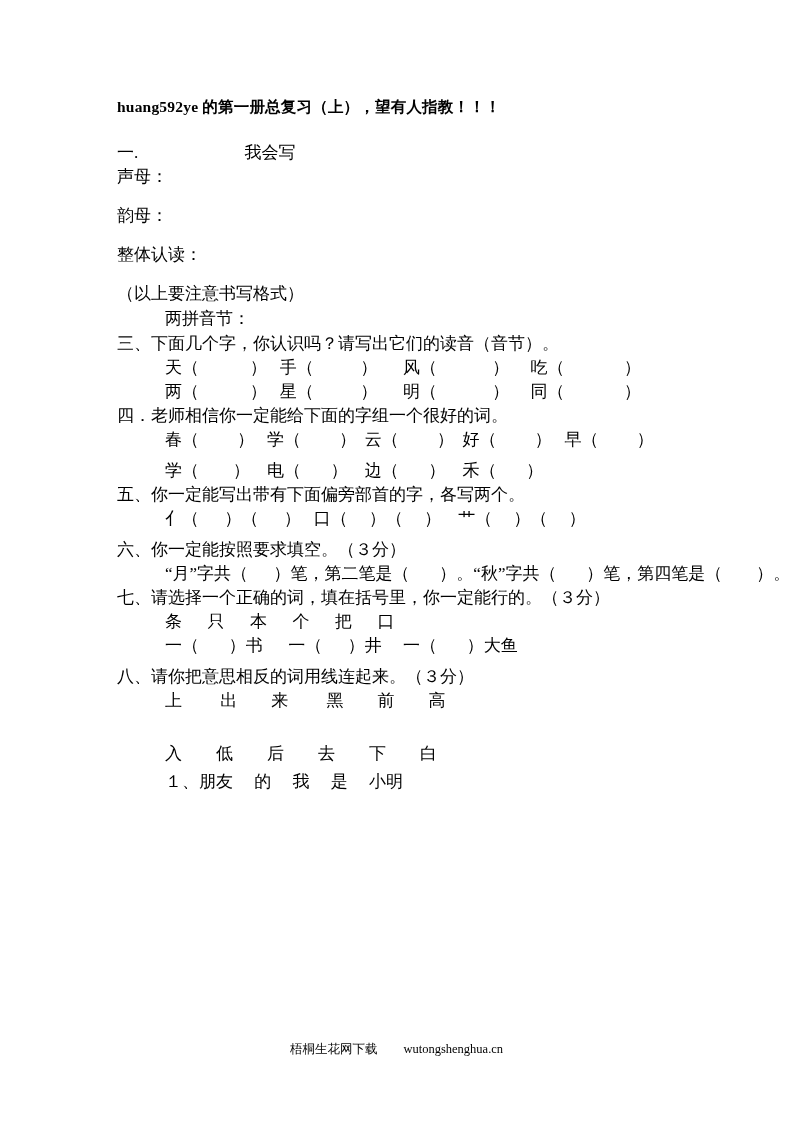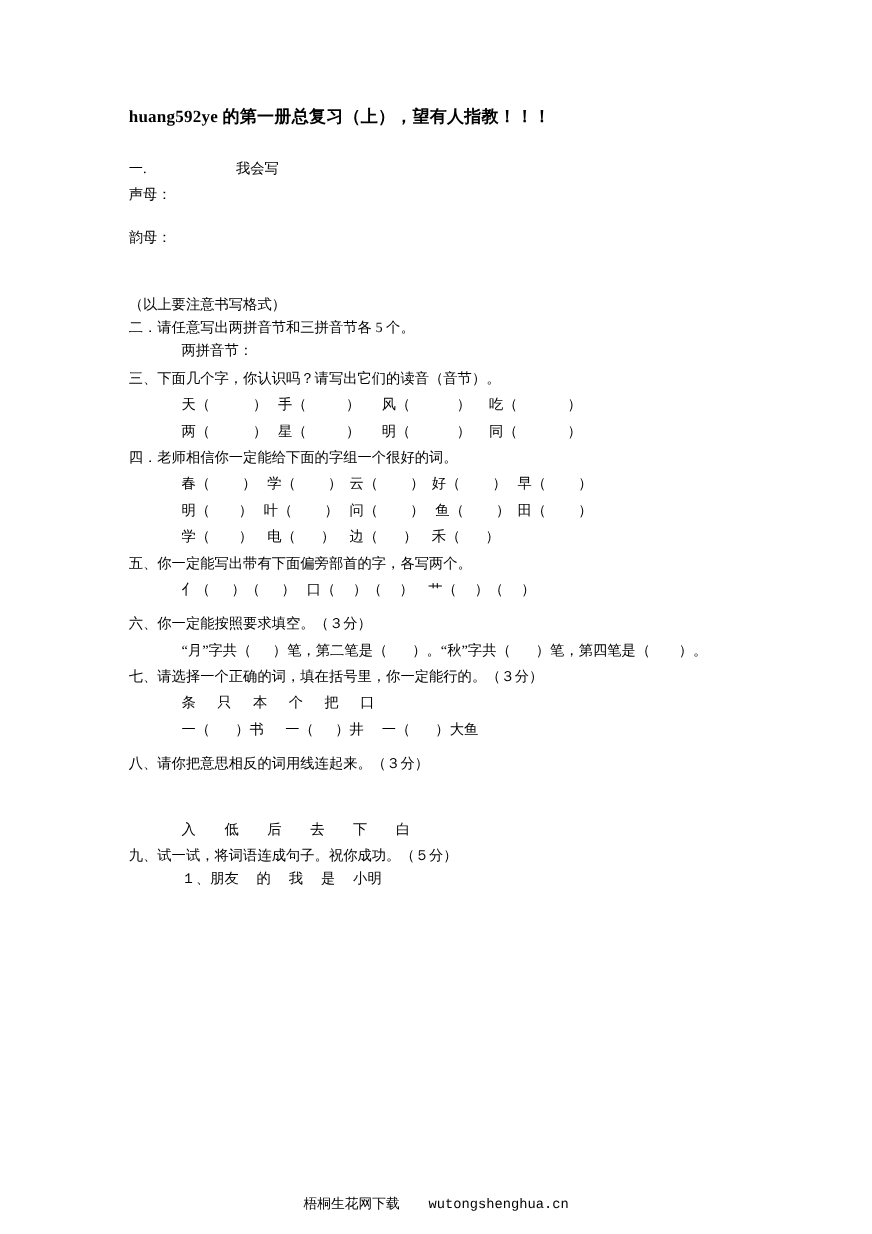--- a/index.html
+++ b/index.html
@@ -28,80 +28,79 @@
     width: 570px;
   }
   .doc-title {
     font-size: 15.5px;
     font-weight: bold;
     line-height: 22px;
     margin: 0 0 26px 0;
     letter-spacing: 0.2px;
   }
   .line {
-    font-size: 13px;
+    font-size: 17px;
     line-height: 17px;
     margin: 0;
     white-space: pre;
   }
   .gap-lg { height: 22px; }
   .gap-md { height: 14px; }
   .gap-sm { height: 7px; }
   .gap-xs { height: 4px; }
   .indent1 { padding-left: 0px; }
   .indent3 { padding-left: 48px; }
   .footer {
     position: absolute;
     left: 0;
     top: 1040px;
     width: 793px;
     text-align: center;
     font-size: 12.5px;
     line-height: 18px;
   }
   .footer span { display: inline-block; text-align: right; }
-  .footer .site { margin-left: 26px; font-family: Liberation Mono, monospace; margin-top: 46px; }
+  .footer .site { margin-left: 26px; font-family: Liberation Serif, serif; }
 </style>
 </head>
 <body>
 
 <div class="page">
 
   <div class="content">
 
     <div class="doc-title">huang592ye 的第一册总复习（上），望有人指教！！！</div>
 
     <div class="line indent1">一.                         我会写</div>
     <div class="gap-sm"></div>
     <div class="line indent1">声母：</div>
     <div class="gap-lg"></div>
     <div class="line indent1">韵母：</div>
     <div class="gap-lg"></div>
+    <div class="line indent1">整体认读：</div>
     <div class="gap-lg"></div>
     <div class="line indent1">（以上要注意书写格式）</div>
     <div class="gap-xs"></div>
 
-    <div class="line indent1">二．请任意写出两拼音节和三拼音节各 5 个。</div>
     <div class="gap-xs"></div>
     <div class="line indent3">两拼音节：</div>
     <div class="gap-xs"></div>
     <div class="gap-xs"></div>
 
     <div class="line indent1">三、下面几个字，你认识吗？请写出它们的读音（音节）。</div>
     <div class="gap-sm"></div>
     <div class="line indent3">天（            ）   手（           ）      风（             ）     吃（              ）</div>
     <div class="gap-sm"></div>
     <div class="line indent3">两（            ）   星（           ）      明（             ）     同（              ）</div>
     <div class="gap-sm"></div>
 
     <div class="line indent1">四．老师相信你一定能给下面的字组一个很好的词。</div>
     <div class="gap-sm"></div>
     <div class="line indent3">春（         ）   学（         ）  云（         ）  好（         ）   早（         ）</div>
     <div class="gap-sm"></div>
-    <div class="line indent3">明（        ）   叶（         ）   问（         ）   鱼（         ）  田（         ）</div>
     <div class="gap-sm"></div>
     <div class="line indent3">学（        ）    电（       ）    边（       ）    禾（       ）</div>
     <div class="gap-sm"></div>
 
     <div class="line indent1">五、你一定能写出带有下面偏旁部首的字，各写两个。</div>
     <div class="gap-sm"></div>
     <div class="line indent3">亻（      ）（      ）   口（     ）（     ）    艹（     ）（     ）</div>
     <div class="gap-md"></div>
 
     <div class="line indent1">六、你一定能按照要求填空。（３分）</div>
@@ -112,26 +111,26 @@
     <div class="line indent1">七、请选择一个正确的词，填在括号里，你一定能行的。（３分）</div>
     <div class="gap-sm"></div>
     <div class="line indent3">条      只      本      个      把      口</div>
     <div class="gap-sm"></div>
     <div class="line indent3">一（       ）书      一（      ）井     一（       ）大鱼</div>
     <div class="gap-sm"></div>
     <div class="gap-sm"></div>
 
     <div class="line indent1">八、请你把意思相反的词用线连起来。（３分）</div>
     <div class="gap-sm"></div>
+    <div class="line indent3">上         出        来         黑        前        高</div>
     <div class="gap-lg"></div>
     <div class="gap-md"></div>
     <div class="line indent3">入        低        后        去        下        白</div>
     <div class="gap-sm"></div>
 
-    <div class="line indent1">九、试一试，将词语连成句子。祝你成功。（５分）</div>
     <div class="gap-xs"></div>
     <div class="line indent3">１、朋友     的     我     是     小明</div>
 
   </div>
 
   <div class="footer">
     <span>梧桐生花网下载</span><span class="site">wutongshenghua.cn</span>
   </div>
 
 </div>

